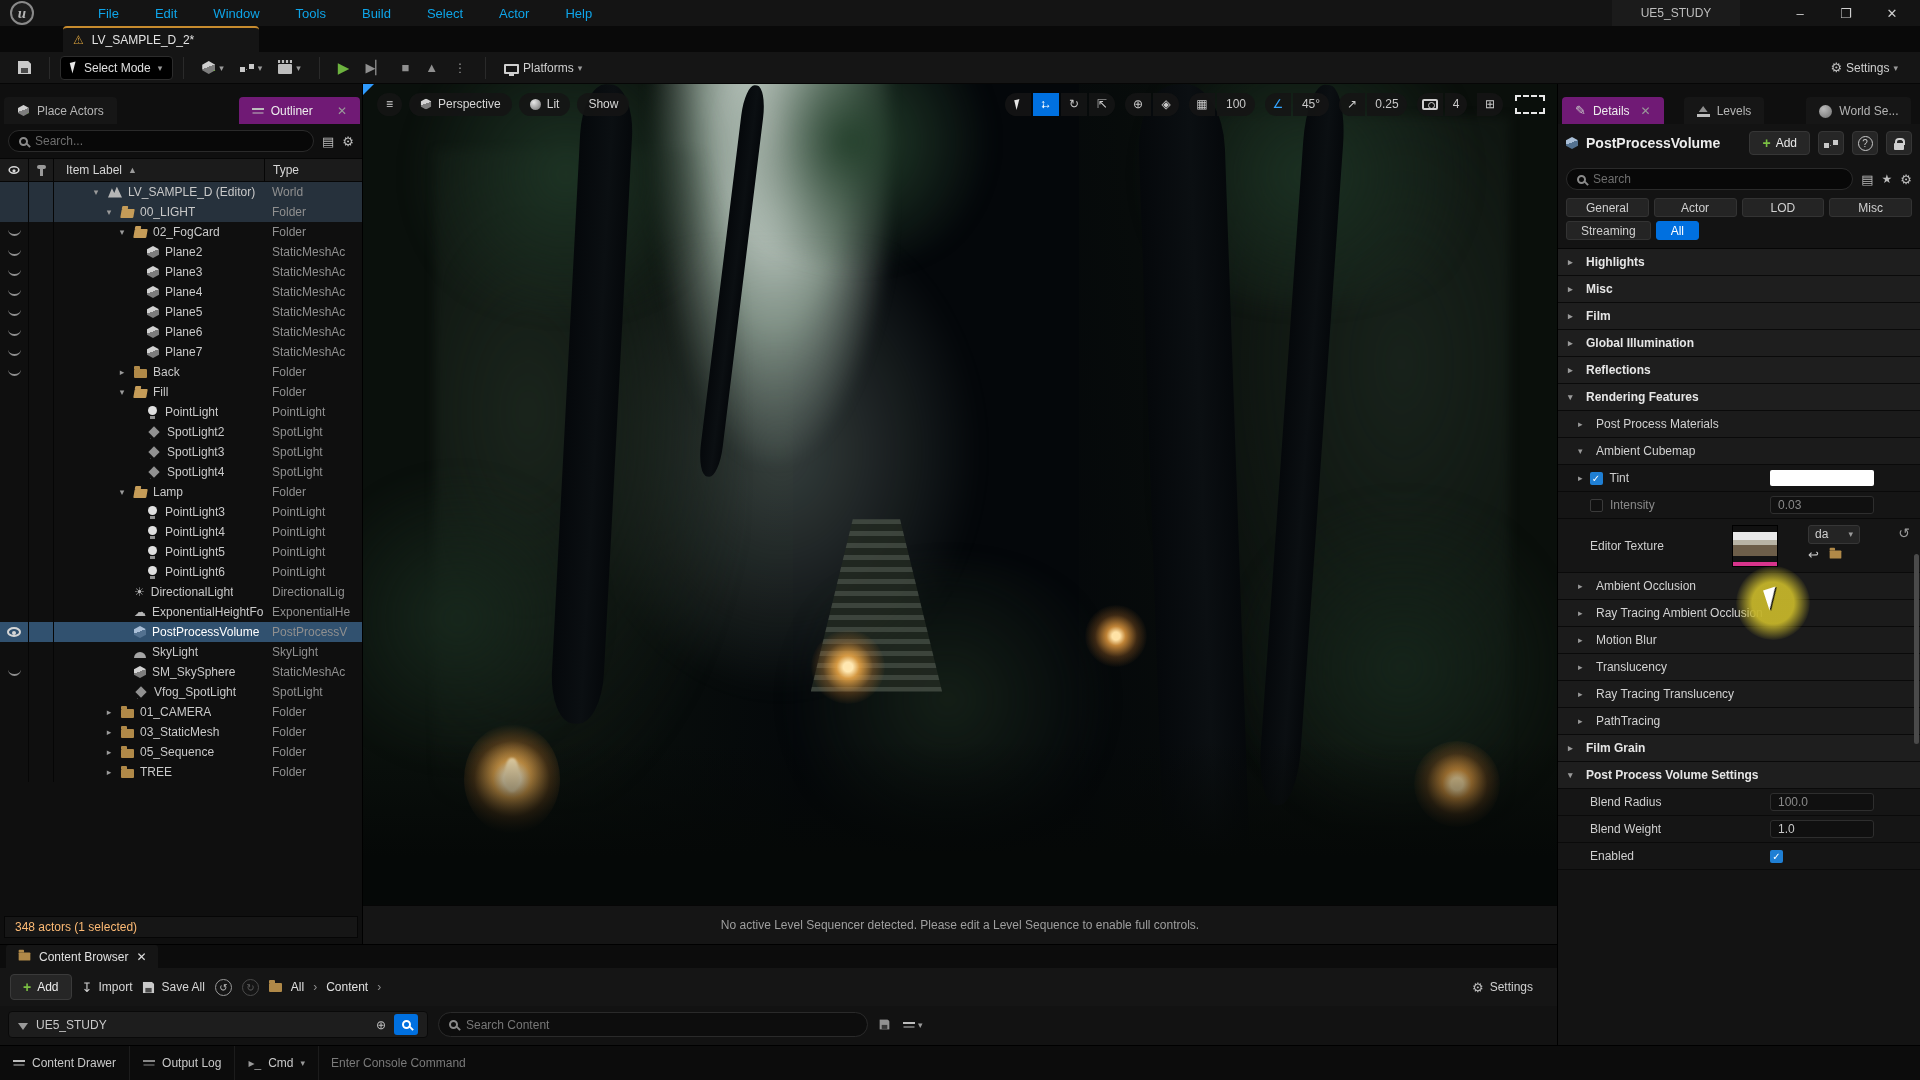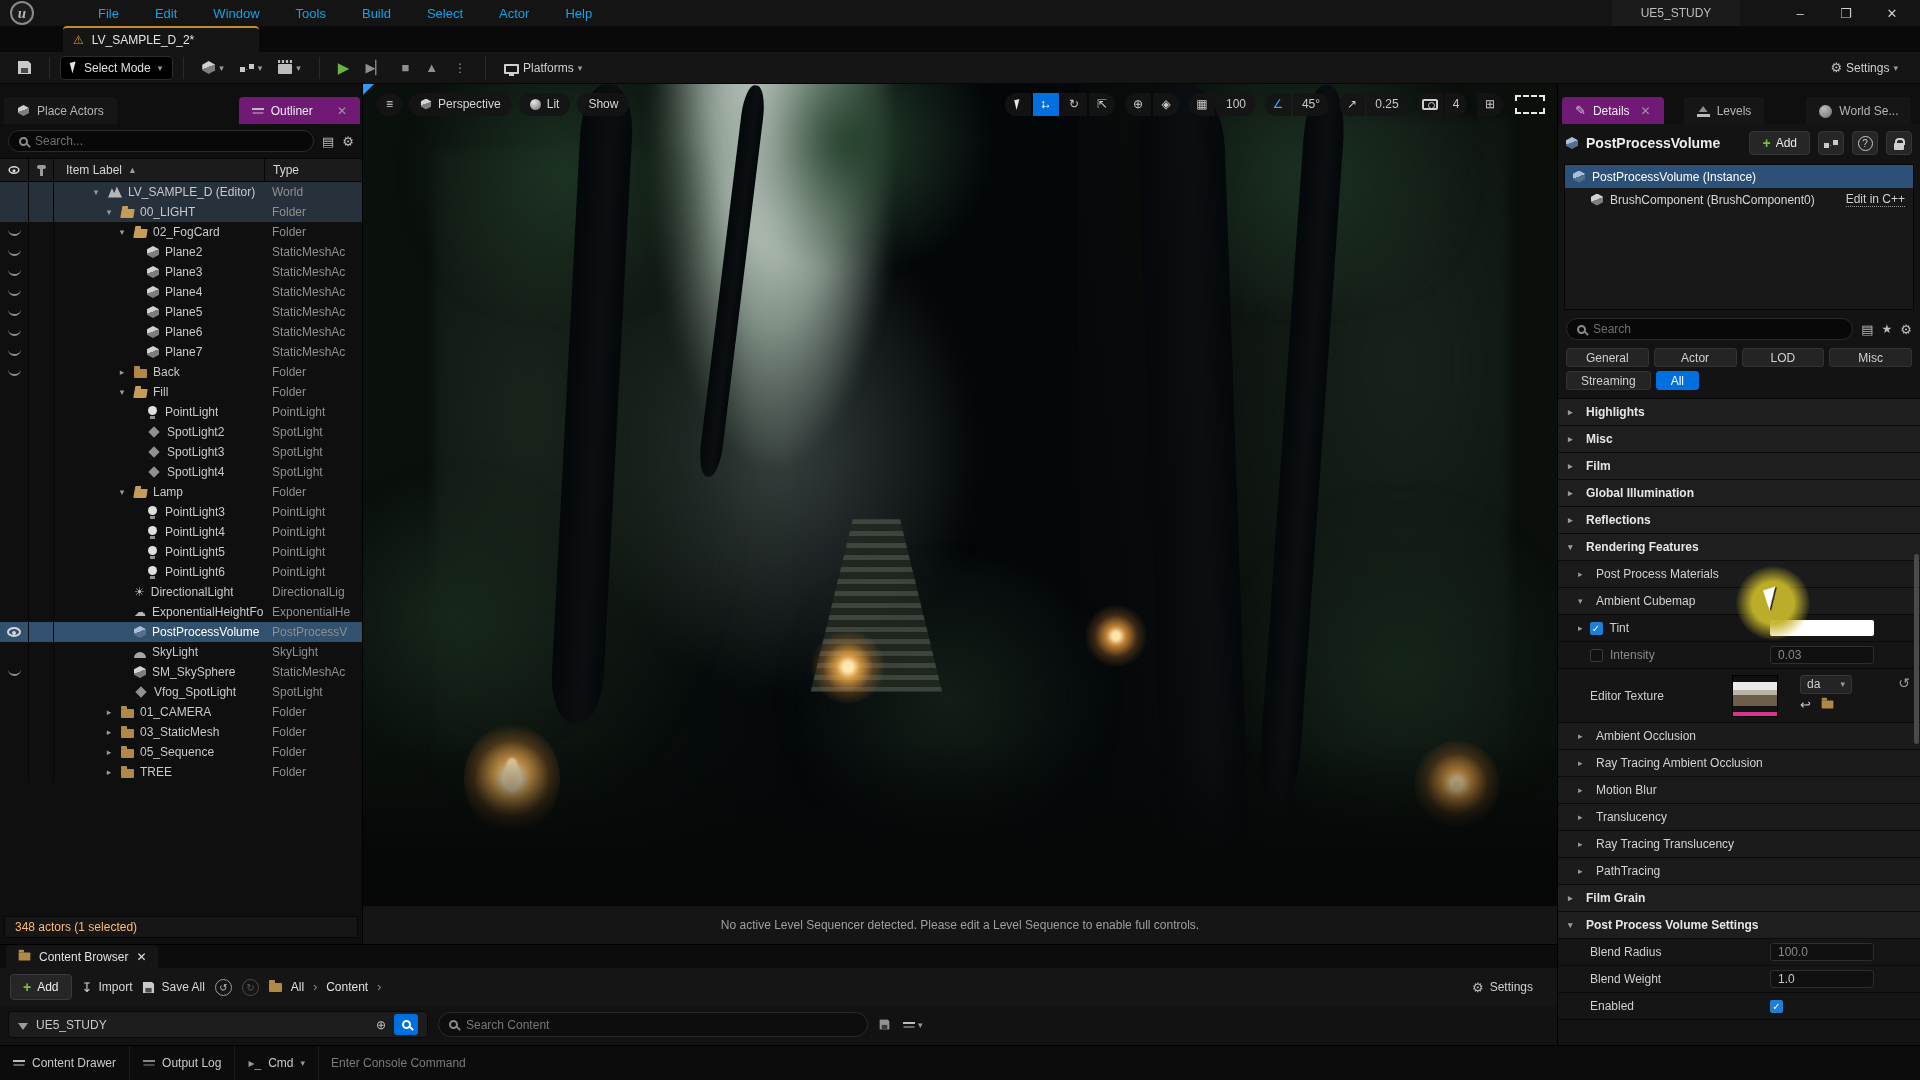--- a/index.html
+++ b/index.html
@@ -179,21 +179,21 @@
   .plabel{flex:1;display:flex;align-items:center;gap:7px;padding-left:22px}
   .pval{width:140px;display:flex;align-items:flex-start;gap:6px}
   .cb{width:13px;height:13px;border-radius:2px;flex:none}
   .cb.on{background:#1f7fd4;color:#fff;font-size:10px;display:flex;align-items:center;justify-content:center}
   .cb.off{background:#111;border:1px solid #3a3a3a}
   .swatch{width:104px;height:16px;background:#fff;border-radius:2px}
   .inbox{width:104px;height:18px;background:#101010;border:1px solid #2e2e2e;border-radius:3px;display:flex;align-items:center;padding:0 7px;color:#c9c9c9}
   .inbox.dim{color:#8a8a8a}
   .cubrow{height:54px;background:#151515;border-bottom:1px solid #0a0a0a;display:flex;align-items:center;padding:0 10px}
   .thumb{width:46px;height:42px;border:1px solid #000;background:linear-gradient(180deg,#101010 0 16%,#e9e9e9 16% 36%,#b9b4a5 36% 48%,#6d5e49 48% 76%,#141414 76% 90%,#d8348c 90% 100%)}
-  .cub-ctrl{display:flex;flex-direction:column;gap:3px;margin-left:16px}
+  .cub-ctrl{display:flex;flex-direction:column;gap:3px;margin-left:24px}
   .dd{width:52px;height:19px;background:#242424;border:1px solid #363636;border-radius:3px;display:flex;align-items:center;justify-content:space-between;padding:0 6px;color:#d0d0d0}
   .cicons{display:flex;gap:10px;align-items:center;color:#c9c9c9;font-size:13px}
   .reset{margin-left:auto;color:#9a9a9a;font-size:14px}
   .dscroll{position:absolute;right:1px;top:470px;width:5px;height:190px;background:#4a4a4a;border-radius:3px}
   .cursor-halo{position:absolute;left:178px;top:482px;width:74px;height:74px;border-radius:50%;background:radial-gradient(circle,rgba(196,180,42,.95) 0 40%,rgba(196,180,42,0) 72%);z-index:9}
   .cursor-arrow{position:absolute;left:30px;top:22px;width:0;height:0;border-left:13px solid #fff;border-bottom:21px solid transparent;transform:rotate(-18deg);filter:drop-shadow(1px 1px 0 #000)}
 
   
   .cbrowser{position:absolute;left:0;top:944px;width:1557px;height:101px;background:#121212;border-top:1px solid #000}
   .cb-tabs{height:23px;display:flex;align-items:flex-end;background:#0c0c0c}
@@ -892,31 +892,20 @@
       <div class="sqbtn">
           <span class="i ic-node"></span>
         </div>
       <div class="sqbtn">
           <span class="ic-q">?</span>
         </div>
       <div class="sqbtn">
           <span class="i ic-lock"></span>
         </div>
     </div>
-    <div class="comp-box">
-      <div class="comp-row sel">
-        <span class="i ic-ppv"></span>
-        <span>PostProcessVolume (Instance)</span>
-      </div>
-      <div class="comp-row indent">
-        <span class="i ic-mesh"></span>
-        <span>BrushComponent (BrushComponent0)</span>
-        <span class="link">Edit in C++</span>
-      </div>
-    </div>
     <div class="drow-search">
       <div class="searchbox">
         <span class="i ic-mag"></span>
         <span>Search</span>
       </div>
       <span class="ic-grid">▤</span>
       <span class="ic-star">★</span>
       <span class="ic-gear">⚙</span>
     </div>
     <div class="chips">

